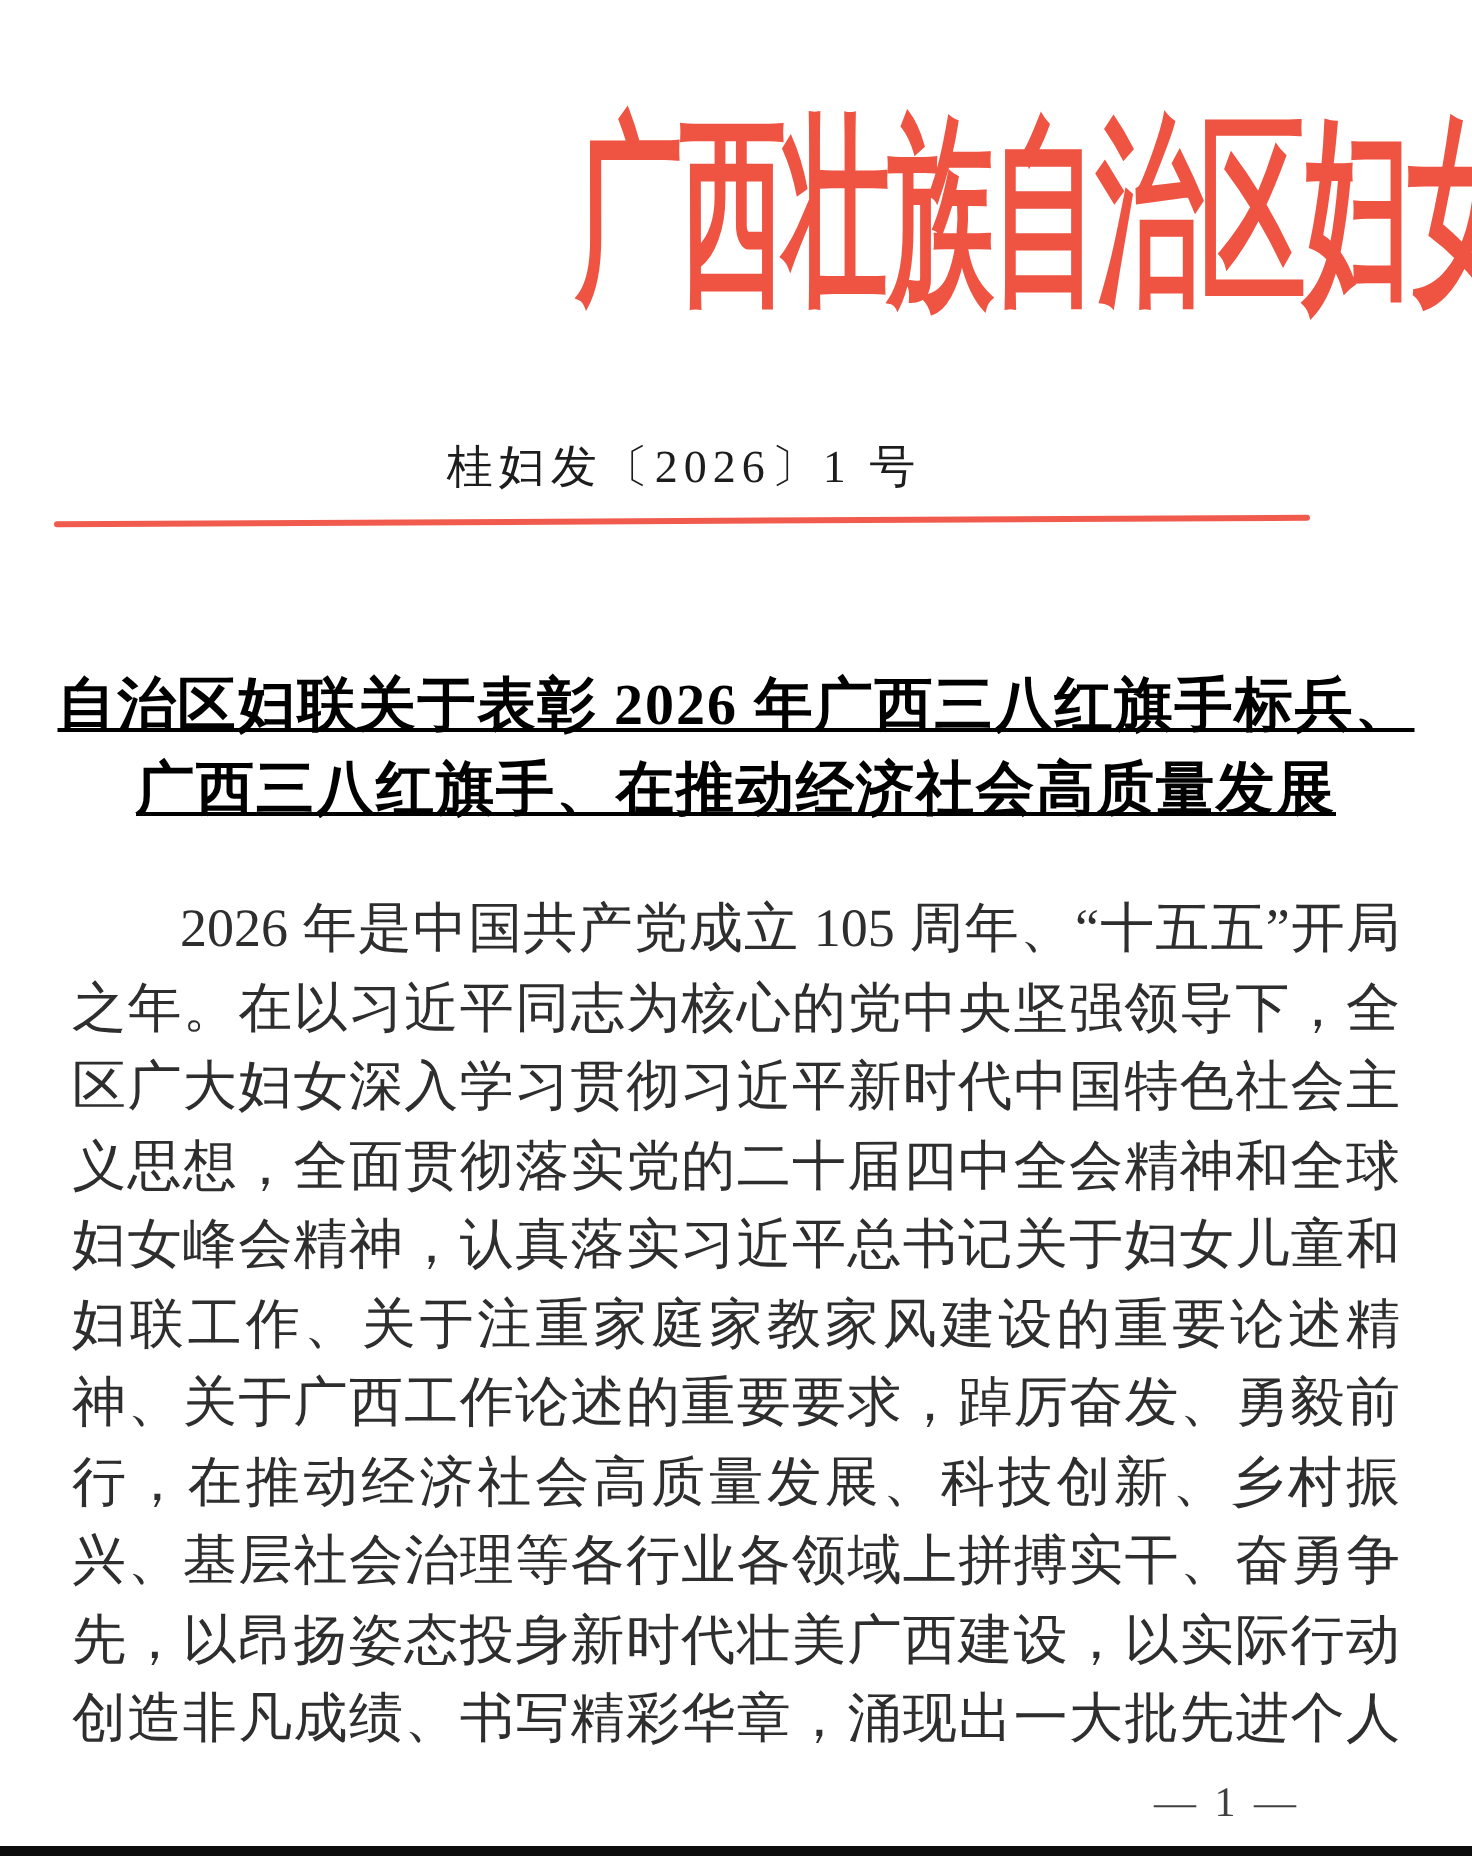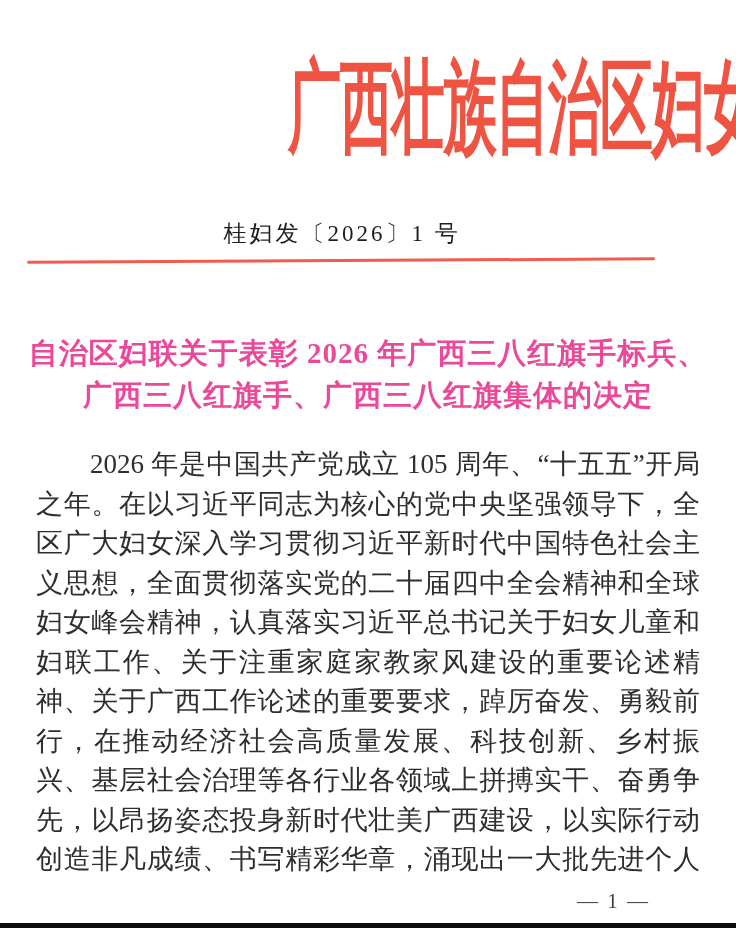--- a/index.html
+++ b/index.html
@@ -62,23 +62,24 @@
   
   .doc-title {
     position: absolute;
     top: 332px;
     left: 0;
     width: 100%;
     margin: 0;
     text-align: center;
     font-size: 29px;
     font-weight: 700;
-    color: #ec4899;
+    color: #000000;
     line-height: 42px;
     letter-spacing: 1px;
+    text-decoration: underline;
   }
   
   .body-text {
     position: absolute;
     top: 445px;
     left: 36px;
     width: 664px;
     height: 437px;
     overflow: hidden;
     font-size: 27px;
@@ -118,21 +119,21 @@
   <div class="org-header">
     <span class="org-name">广西壮族自治区妇女联合会</span>
   </div>
 
   <div class="doc-number">桂妇发〔2026〕1 号</div>
 
   <div class="red-rule"></div>
 
   <h1 class="doc-title">
     <span>自治区妇联关于表彰 2026 年广西三八红旗手标兵、</span><br>
-    <span>广西三八红旗手、广西三八红旗集体的决定</span>
+    <span>广西三八红旗手、在推动经济社会高质量发展</span>
   </h1>
 
   <div class="body-text">
     <p>2026 年是中国共产党成立 105 周年、“十五五”开局之年。在以习近平同志为核心的党中央坚强领导下，全区广大妇女深入学习贯彻习近平新时代中国特色社会主义思想，全面贯彻落实党的二十届四中全会精神和全球妇女峰会精神，认真落实习近平总书记关于妇女儿童和妇联工作、关于注重家庭家教家风建设的重要论述精神、关于广西工作论述的重要要求，踔厉奋发、勇毅前行，在推动经济社会高质量发展、科技创新、乡村振兴、基层社会治理等各行业各领域上拼搏实干、奋勇争先，以昂扬姿态投身新时代壮美广西建设，以实际行动创造非凡成绩、书写精彩华章，涌现出一大批先进个人和先进集体。</p>
 
   </div>
 
   <span class="page-num">— 1 —</span>
 
   <div class="bottom-rule"></div>

